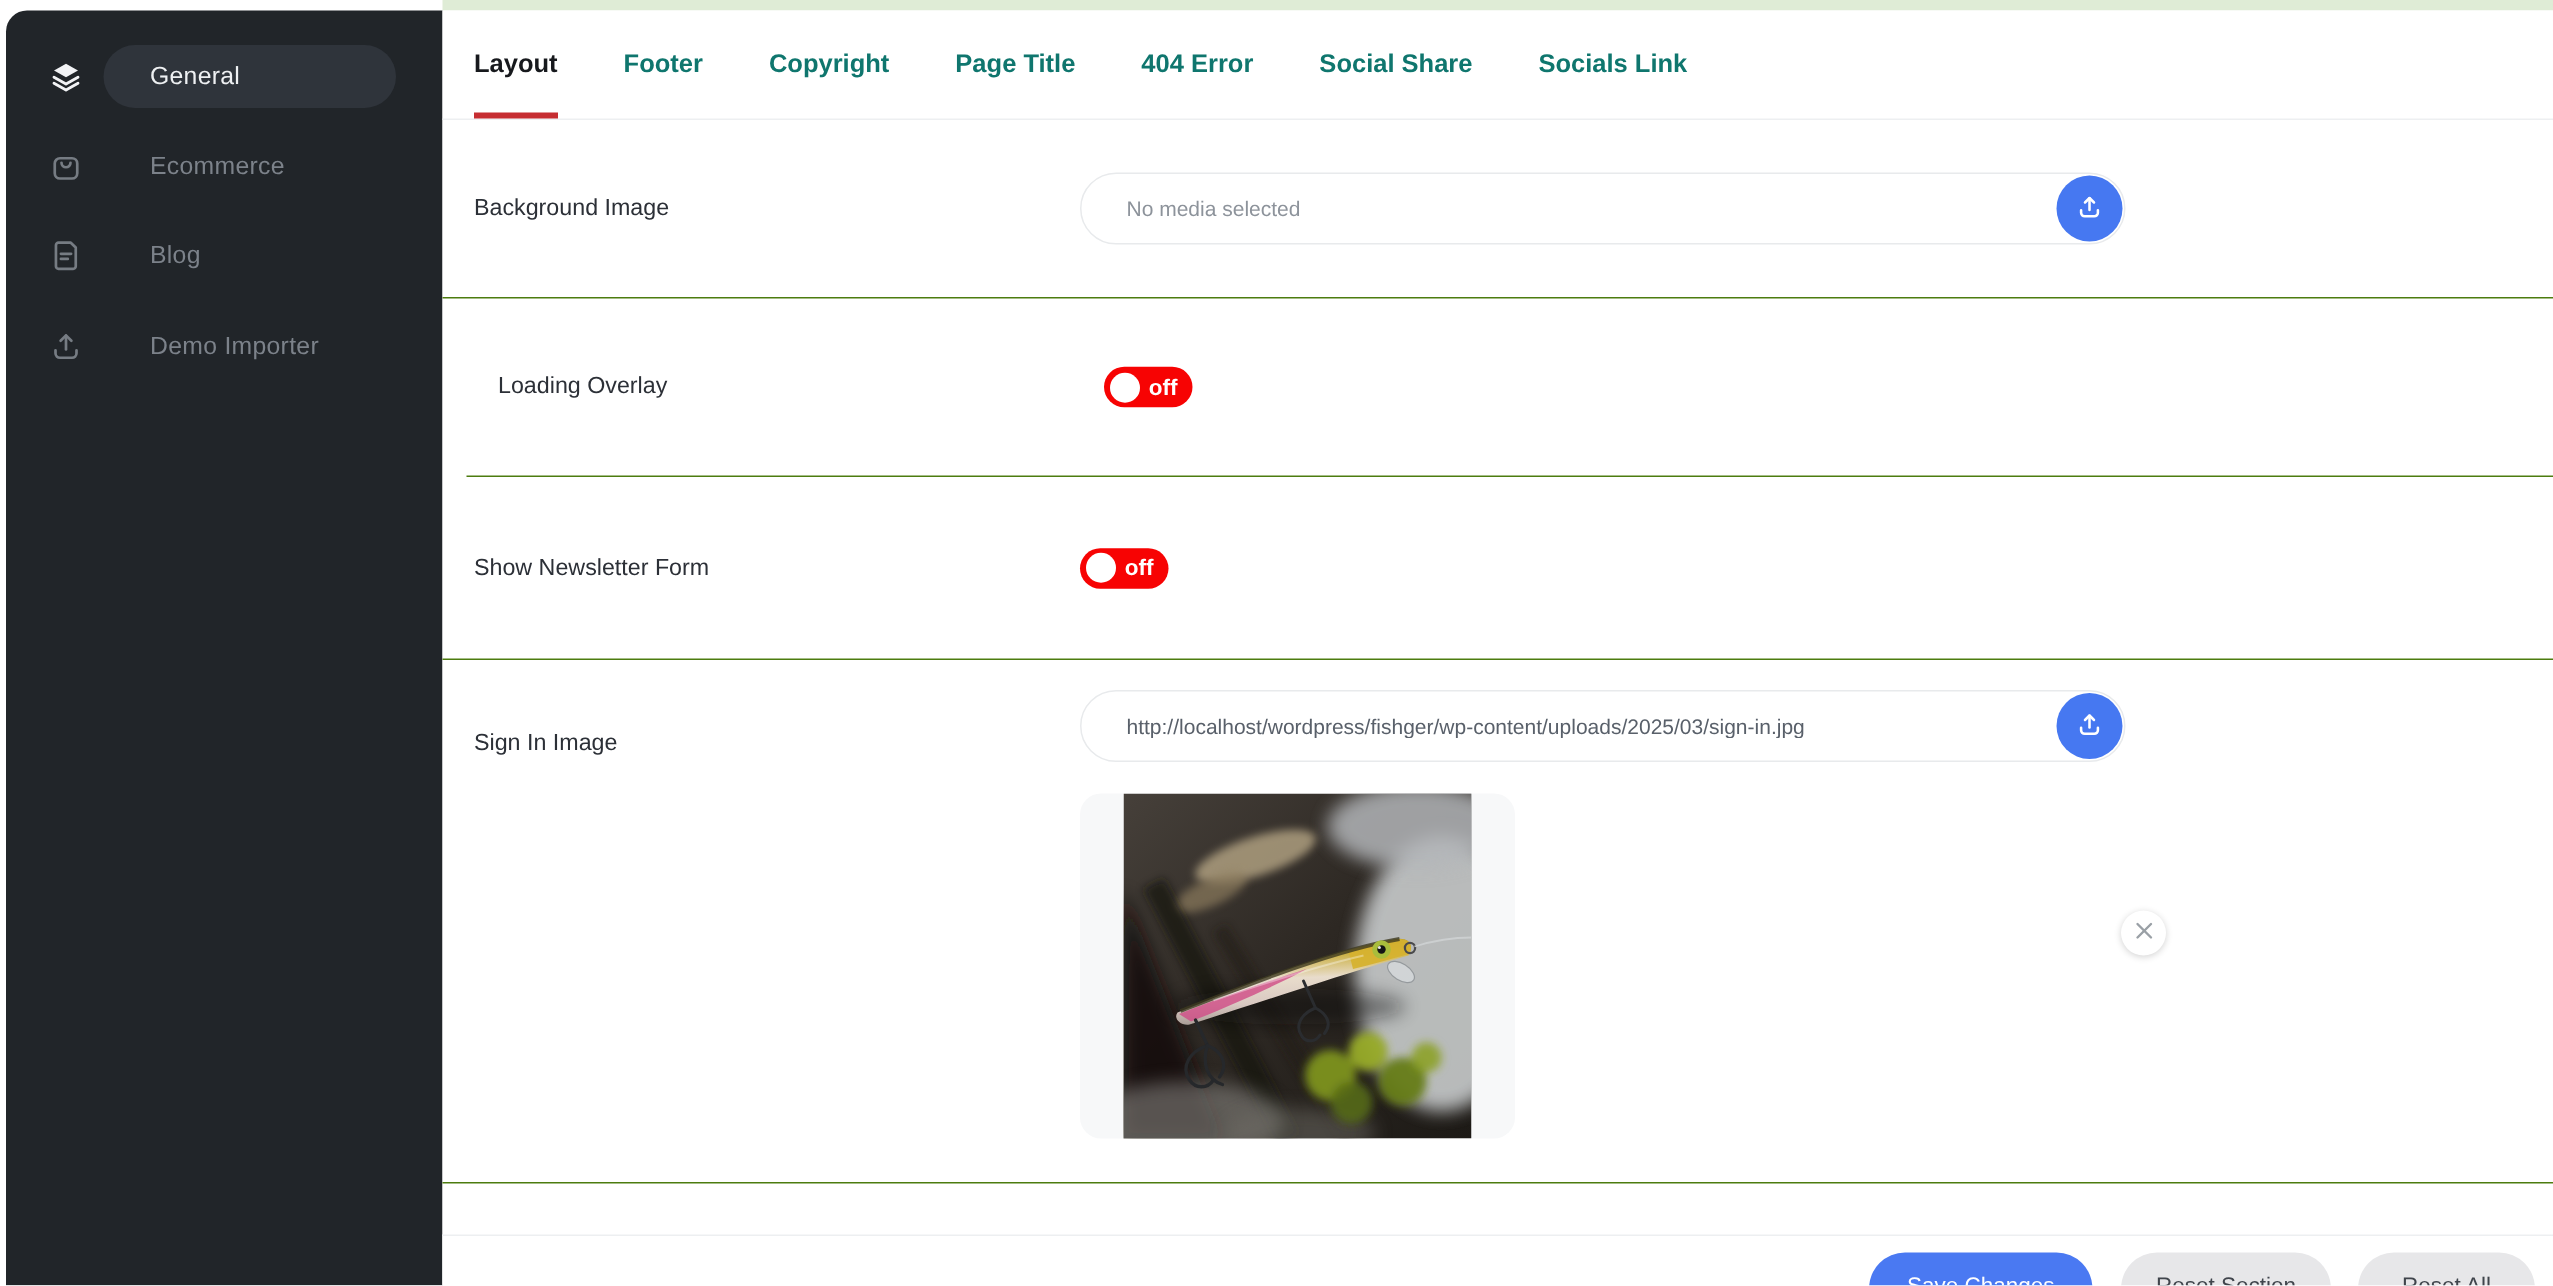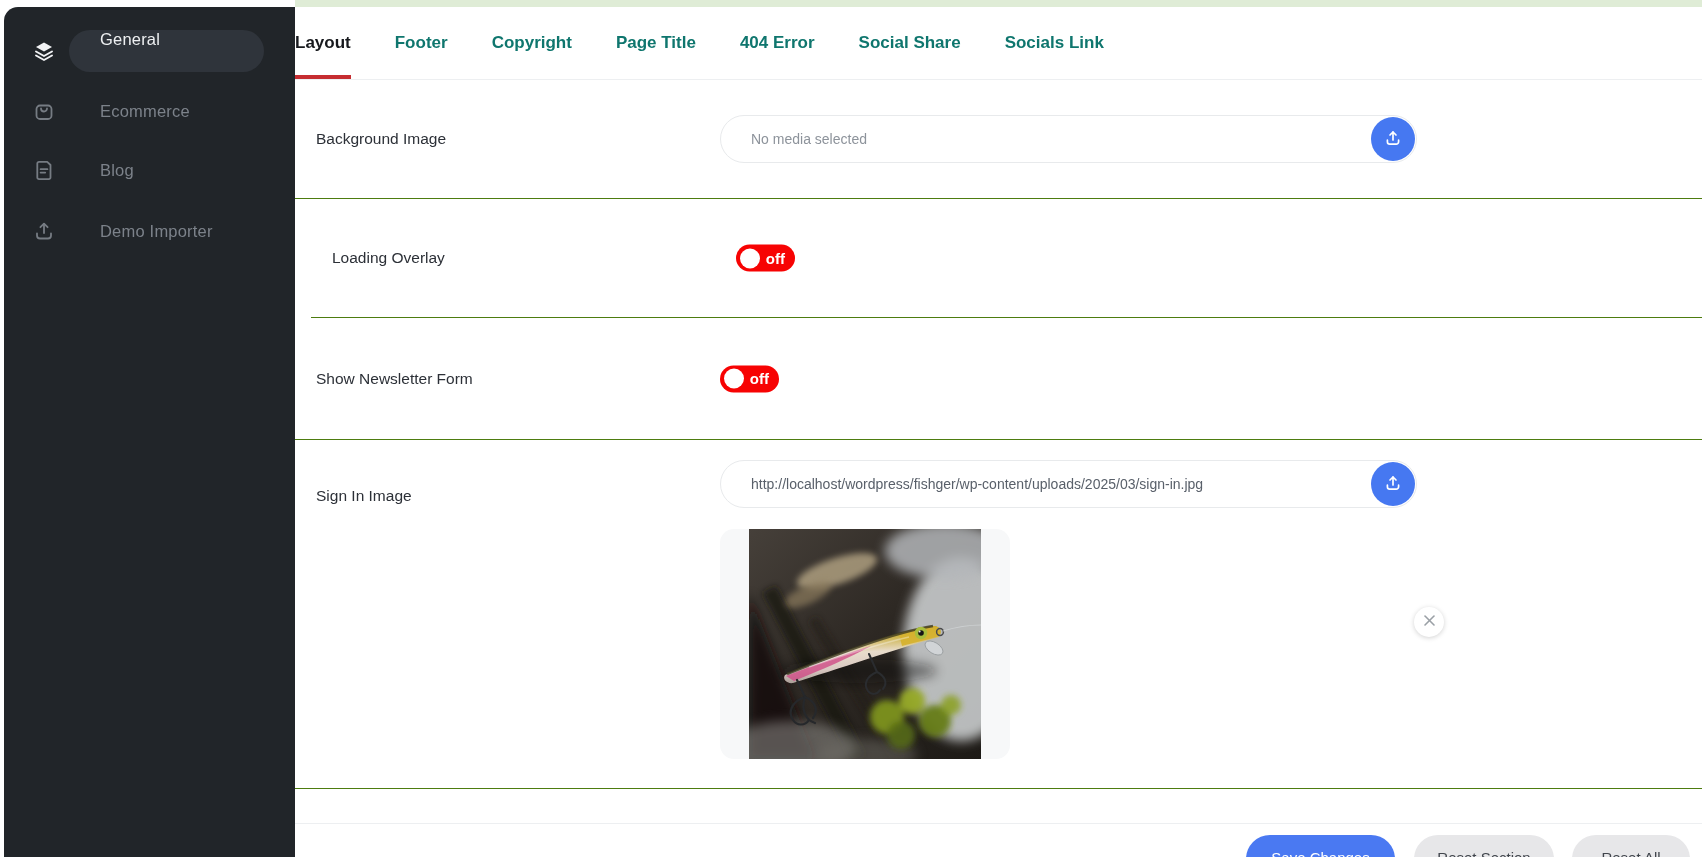--- a/index.html
+++ b/index.html
@@ -8,27 +8,27 @@
 
   
   .top-strip{position:absolute;left:295px;top:0;width:1407px;height:7px;background:#dfecd6;}
 
   
   .sidebar{position:absolute;left:4px;top:7px;width:291px;height:850px;background:#212529;border-top-left-radius:14px;}
   .side-item{position:absolute;left:0;right:0;height:60px;display:flex;align-items:center;cursor:pointer;}
   .side-item .s-icon{position:absolute;left:29px;width:22px;height:22px;color:#767c83;display:flex;align-items:center;justify-content:center;}
   .side-item .s-label{position:absolute;left:96px;font-size:16.5px;color:#7c828a;letter-spacing:.2px;}
   .side-item.active .s-icon{color:#f2f3f5;}
-  .active-pill{position:absolute;left:65px;top:50%;transform:translateY(-50%);width:195px;height:42px;border-radius:21px;background:#2f343b;display:flex;}
+  .active-pill{position:absolute;left:65px;top:50%;transform:translateY(-50%);width:195px;height:42px;border-radius:21px;background:#2f343b;display:flex;align-items:center;}
   .active-pill .s-label{position:static;margin-left:31px;color:#eef0f2;}
 
   
   .main{position:absolute;left:295px;top:7px;width:1407px;height:850px;background:#fff;}
 
-  .tabbar{position:absolute;left:0;top:0;right:0;height:73px;border-bottom:1px solid #edeff1;display:flex;align-items:stretch;gap:44px;}
+  .tabbar{position:absolute;left:0;top:0;right:0;height:73px;border-bottom:1px solid #edeff1;display:flex;align-items:stretch;padding-left:21px;gap:44px;}
   .tab{position:relative;display:flex;align-items:center;font-size:17px;color:#0f766e;font-weight:700;cursor:pointer;white-space:nowrap;}
   .tab.active{font-weight:700;color:#17191d;}
   .tab.active::after{content:"";position:absolute;left:0;right:0;bottom:0;height:4px;background:#c62d31;}
 
   .row{position:absolute;left:0;right:0;border-bottom:1px solid #4d7c0f;}
   .row-label{position:absolute;left:21px;top:50%;transform:translateY(-50%);font-size:15.5px;color:#2c3037;}
   .row1{top:73px;height:119px;}
   .row2{top:192px;height:119px;margin-left:16px;}
   .row3{top:311px;height:122px;}
   .row4{top:433px;height:349px;}

